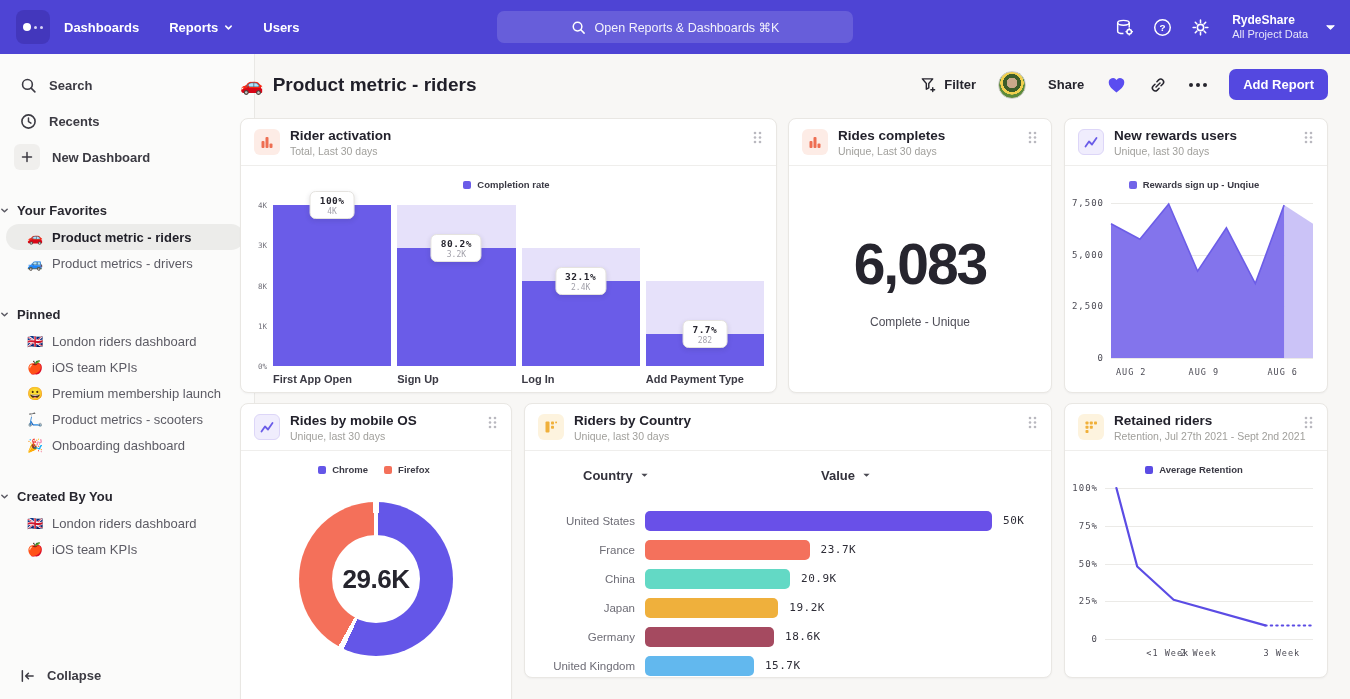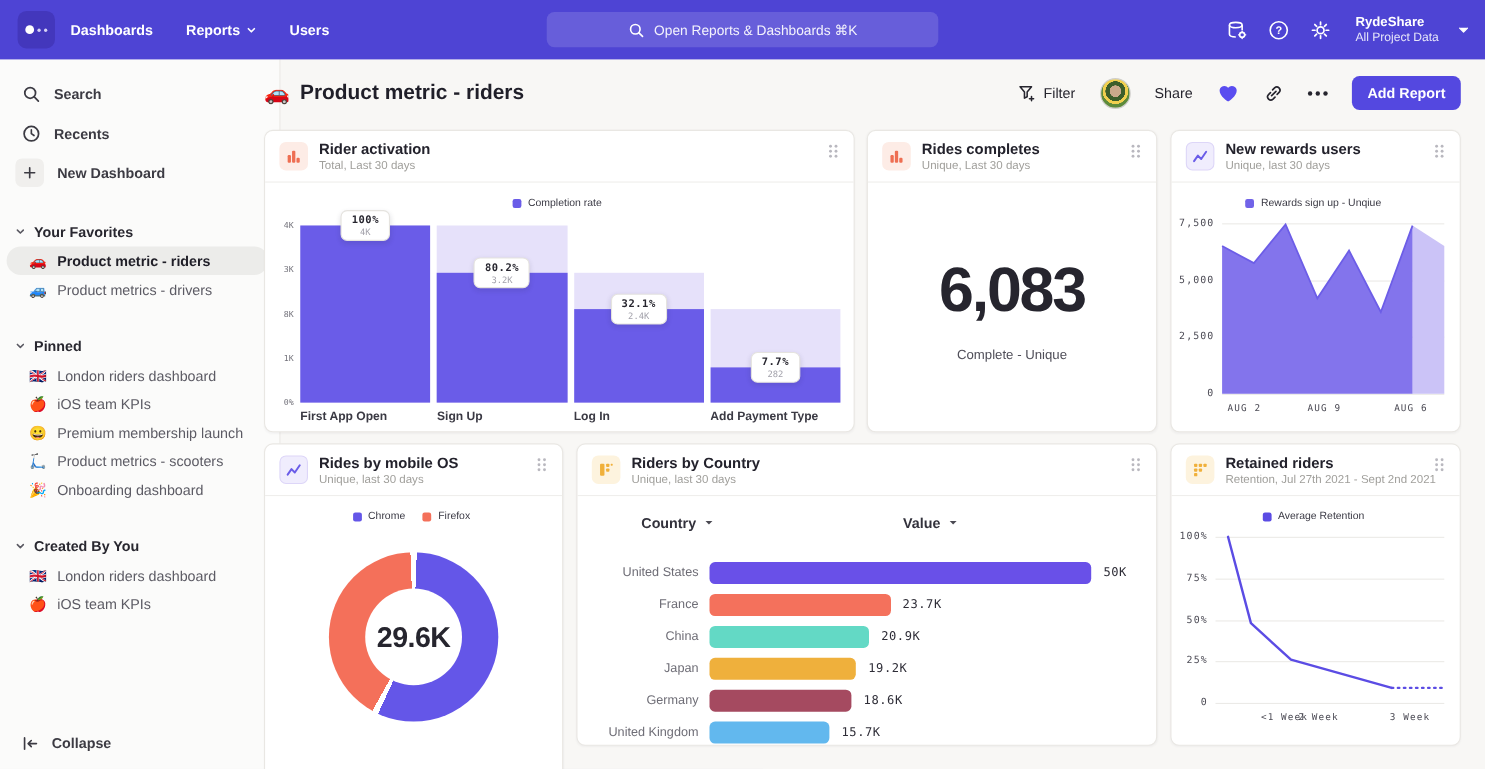--- a/index.html
+++ b/index.html
@@ -19,49 +19,49 @@
 .nicon{display:block;cursor:pointer}
 .project{line-height:1.25;margin-left:4px;cursor:pointer}
 .project .p1{font-size:12px;font-weight:700}
 .project .p2{font-size:11px;color:rgba(255,255,255,.86)}
 
 
 .sidebar{position:absolute;left:0;top:54px;bottom:0;width:255px;background:#fbfbfa;border-right:1px solid #e9e8e5;padding-top:16px}
 .sbtop{display:flex;align-items:center;gap:12px;height:30px;padding-left:18px;margin-bottom:6px;cursor:pointer;font-size:13px;font-weight:600;color:#3c3b43}
 .plusbox{width:26px;height:26px;border-radius:6px;background:#f0efed;display:flex;align-items:center;justify-content:center;flex:none;margin-left:-4px}
 .sbsec{margin-top:24px}
-.sbhead{display:flex;align-items:center;gap:8px;padding-left:14px;height:28px;font-size:13px;font-weight:700;color:#28272f;cursor:pointer}
+.sbhead{display:flex;align-items:center;gap:8px;height:28px;font-size:13px;font-weight:700;color:#28272f;cursor:pointer}
 .sbitem{display:flex;align-items:center;gap:7px;height:26px;margin:0 10px 0 6px;padding-left:21px;font-size:13px;color:#5c5b64;cursor:pointer;border-radius:15px;white-space:nowrap;overflow:hidden}
 .sbitem.active{background:#ececea;font-weight:700;color:#1f1e27}
 .sbitem .emo{font-size:13px;width:18px;flex:none}
 .collapse{position:absolute;left:20px;bottom:16px;display:flex;align-items:center;gap:12px;font-size:13px;font-weight:600;color:#3c3b43;cursor:pointer}
 
 
 .main{position:absolute;left:217px;top:54px;right:0;bottom:0}
 .mtitle{position:absolute;left:23px;top:19px;font-size:19px;font-weight:700;color:#201f29;display:flex;align-items:center;gap:9px}
 .mactions{position:absolute;right:22px;top:15px;display:flex;align-items:center;gap:22px}
-.act{display:flex;align-items:center;gap:7px;font-size:13px;font-weight:400;color:#26252e;cursor:pointer}
+.act{display:flex;align-items:center;gap:7px;font-size:13px;font-weight:700;color:#26252e;cursor:pointer}
 .avatar{width:28px;height:28px;border-radius:50%;cursor:pointer;border:1px solid #cfcecb;background:radial-gradient(circle at 50% 42%,#caa98a 0 26%,#3c5e2a 27% 45%,#f0cf4e 46% 58%,#5d8a3a 59% 100%)}
 .dots3{display:flex;gap:3px;cursor:pointer}
 .dots3 i{width:4px;height:4px;border-radius:50%;background:#26252e}
 .addbtn{background:#5448e0;color:#fff;font-size:13px;font-weight:600;padding:8px 14px;border-radius:7px;border:none;cursor:pointer;font-family:"Liberation Sans",sans-serif}
 
 
 .card{position:absolute;background:#fff;border:1px solid #e9e7e3;border-radius:8px;box-shadow:0 1px 2px rgba(25,25,50,.04)}
 .chead{height:47px;border-bottom:1px solid #efeeec;display:flex;align-items:center;padding:0 13px;gap:10px}
 .cicon{width:26px;height:26px;border-radius:6px;display:flex;align-items:center;justify-content:center;flex:none}
 .cicon.coral{background:#fdece6}
 .cicon.purple{background:#f0edfd;border:1px solid #ddd6f8}
 .cicon.amber{background:#fdf3de}
 .ct{flex:1;min-width:0}
 .ctitle{font-size:13.5px;font-weight:700;color:#23222c;white-space:nowrap}
 .csub{font-size:10.5px;color:#a09f9b;margin-top:2px;white-space:nowrap}
 .drag{align-self:flex-start;margin-top:11px;cursor:grab;flex:none}
 .cbody{position:absolute;top:48px;left:0;right:0;bottom:0}
-.leg{position:absolute;top:12px;left:0;right:4px;display:flex;justify-content:center;gap:16px;align-items:flex-end;font-size:9.5px;font-weight:400;color:#3a3944}
+.leg{position:absolute;top:12px;left:0;right:4px;display:flex;justify-content:center;gap:16px;align-items:flex-end;font-size:9.5px;font-weight:700;color:#3a3944}
 .legitem{display:flex;align-items:center;gap:6px}
 .leg .sq{width:8px;height:8px;border-radius:2px;background:#6a5ce8;flex:none}
 
 
 .fplot{position:absolute;left:32px;right:12px;top:38px;height:161px}
 .fy{position:absolute;left:-28px;width:22px;text-align:right;transform:translateY(-50%);font:7.5px "DejaVu Sans Mono",monospace;color:#73727b}
 .fcols{position:absolute;inset:0;display:flex;gap:6px}
 .fcol{flex:1;position:relative}
 .fbd{position:absolute;bottom:0;left:0;right:0;background:#e6e1fa}
 .fbar{position:absolute;bottom:0;left:0;right:0;background:#6a5ce8;cursor:pointer}

